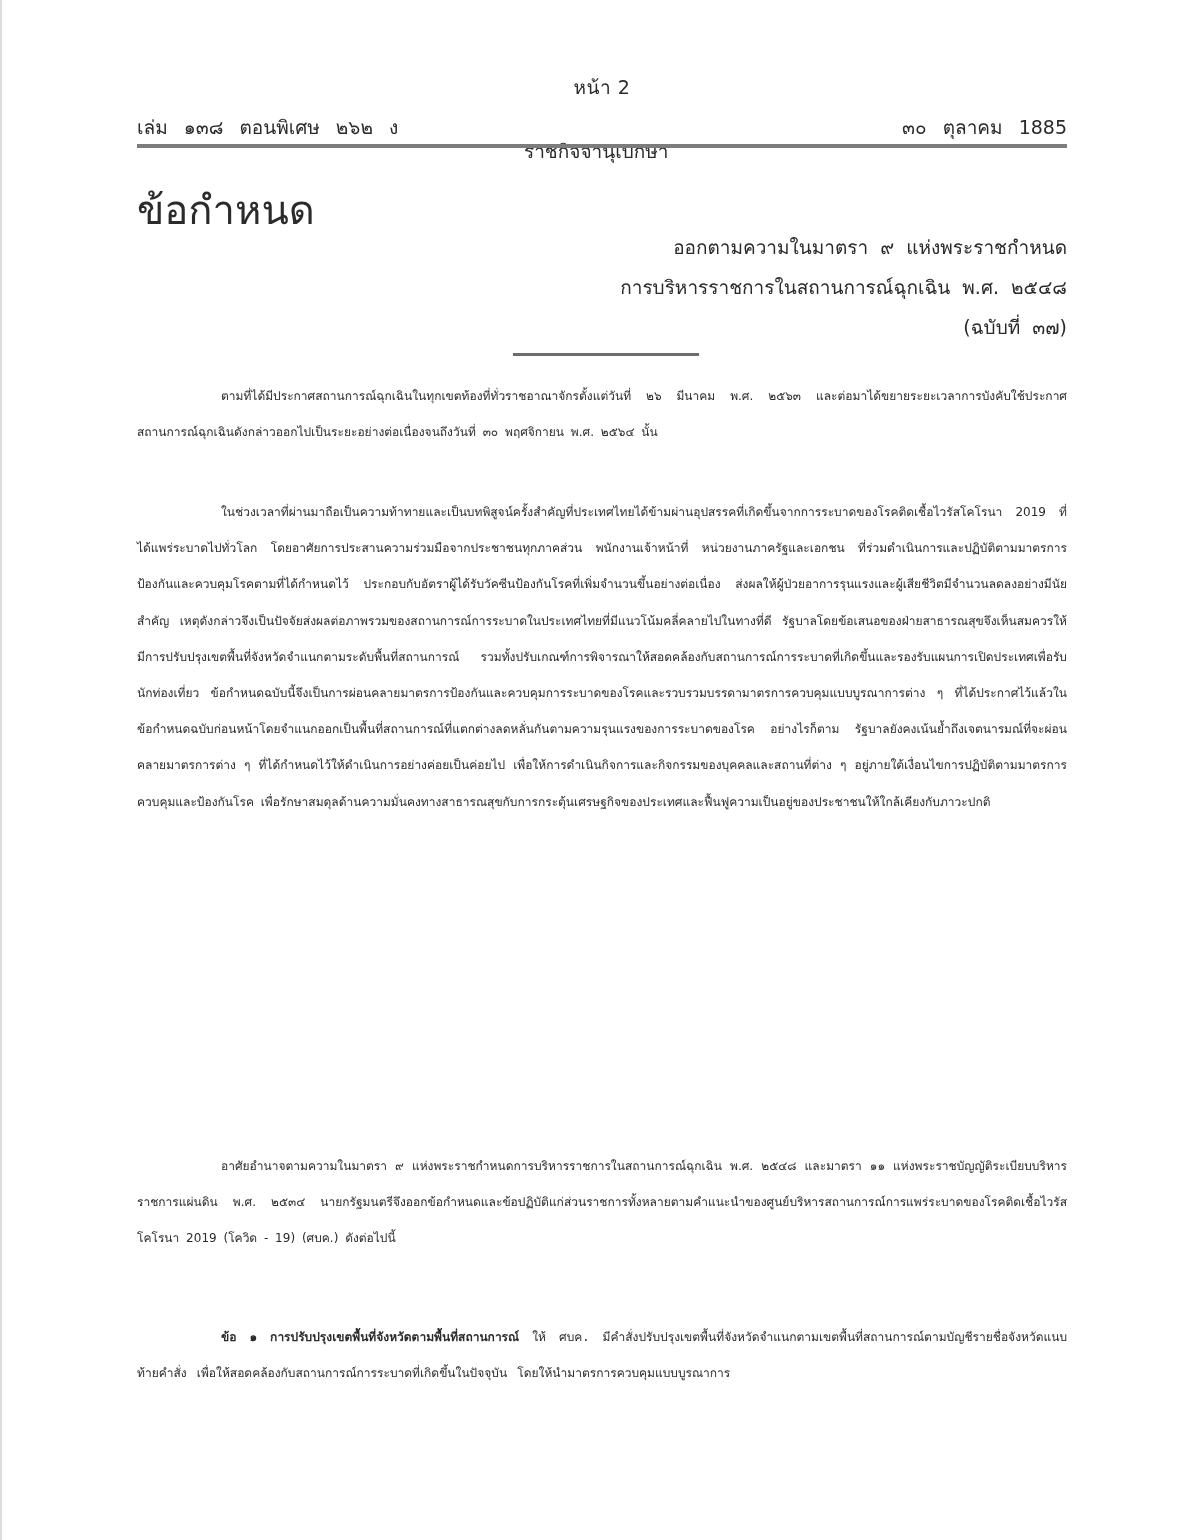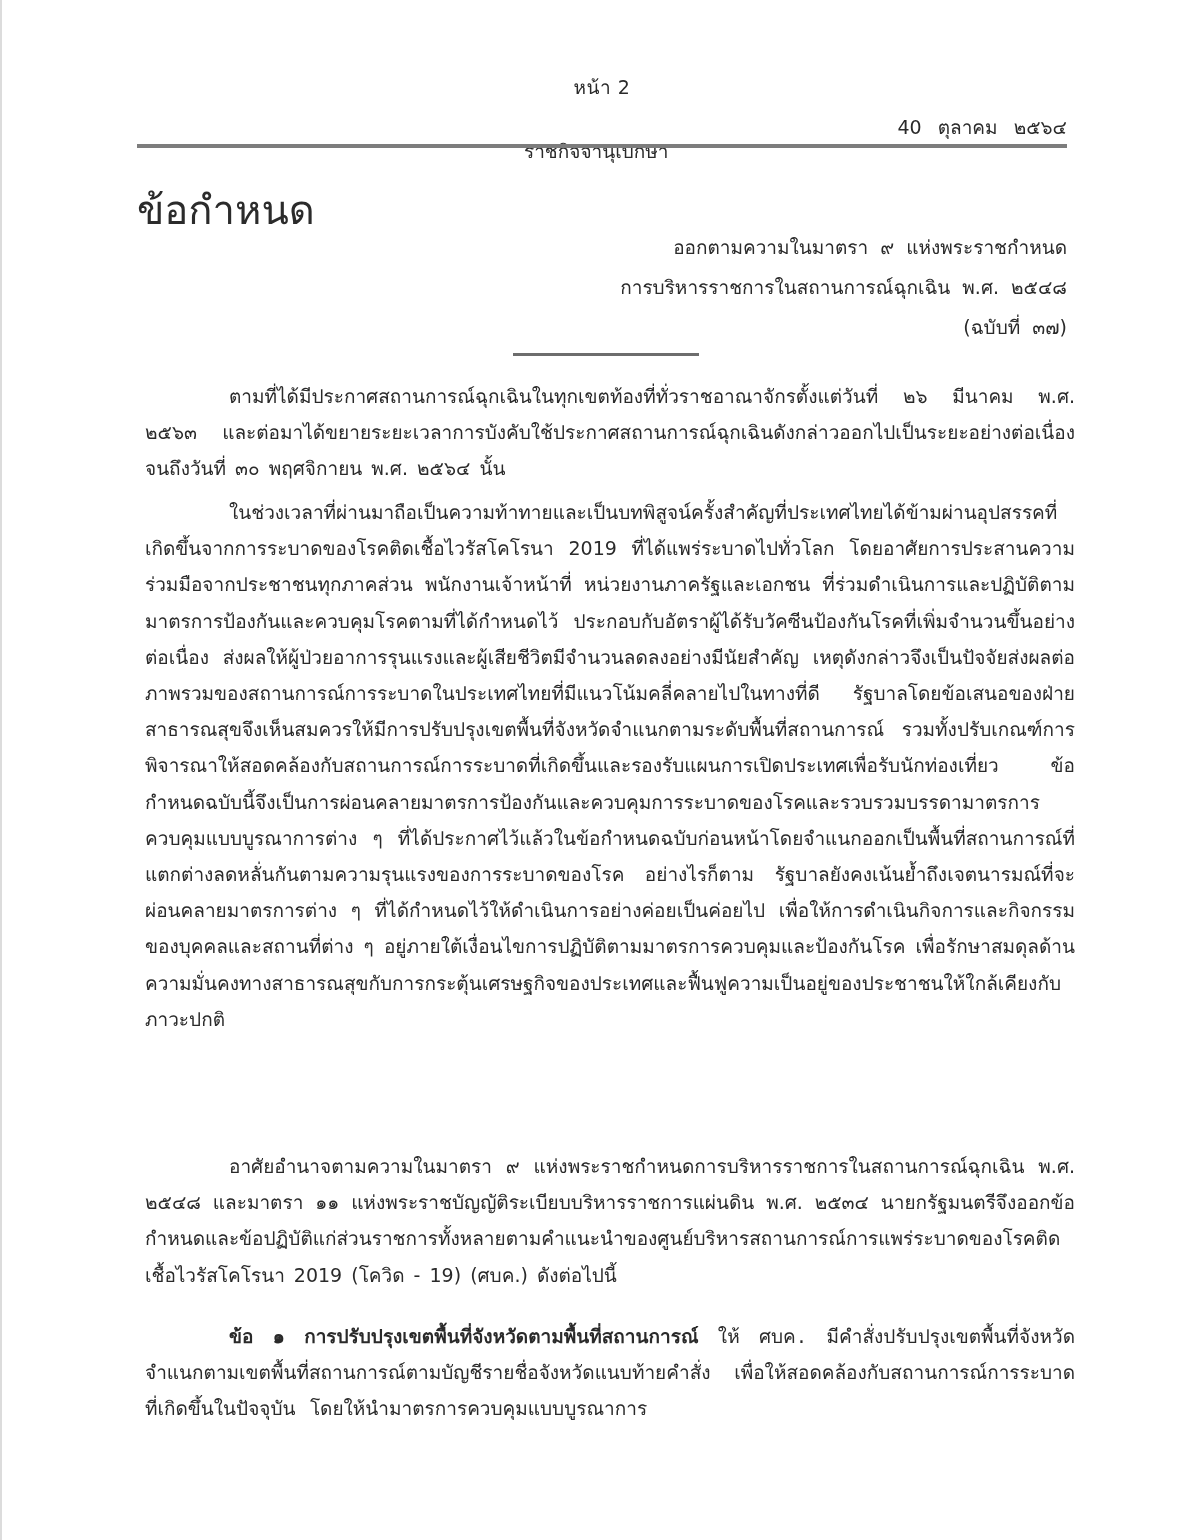--- a/index.html
+++ b/index.html
@@ -77,23 +77,23 @@
   .title-rule {
     position: absolute;
     top: 353px;
     left: 376px;
     width: 186px;
     height: 3px;
     background: #6d6d6d;
   }
   .body-text {
     position: absolute;
-    left: 8px;
+    left: 0;
     width: 930px;
-    font-size: 19px;
+    font-size: 12px;
     line-height: 36.2px;
     text-align: justify;
     text-align-last: left;
     word-spacing: 3px;
   }
   .para { margin: 0; text-indent: 84px; }
   .para .bold { font-weight: bold; }
   .p1 { top: 378px; }
   .p2 { top: 494px; }
   .p3 { top: 1148px; }
@@ -102,22 +102,23 @@
 </head>
 <body>
 
 <div class="left-edge"></div>
 
 <div class="page">
 
   <div class="header-page-no">หน้า 2</div>
 
   <div class="header-row">
+    <span class="vol">เล่ม ๑๓๘ ตอนพิเศษ ๒๖๒ ง</span>
     <span class="gazette">ราชกิจจานุเบกษา</span>
-    <span class="date">40 ตุลาคม ๒๕๖๔</span>
+    <span class="date">๓๐ ตุลาคม 1885</span>
   </div>
   <div class="header-rule"></div>
 
   <div class="title">ข้อกำหนด</div>
   <div class="subtitle sub1">ออกตามความในมาตรา ๙ แห่งพระราชกำหนด</div>
   <div class="subtitle sub2">การบริหารราชการในสถานการณ์ฉุกเฉิน พ.ศ. ๒๕๔๘</div>
   <div class="subtitle sub3">(ฉบับที่ ๓๗)</div>
   <div class="title-rule"></div>
 
   <div class="body-text p1">

